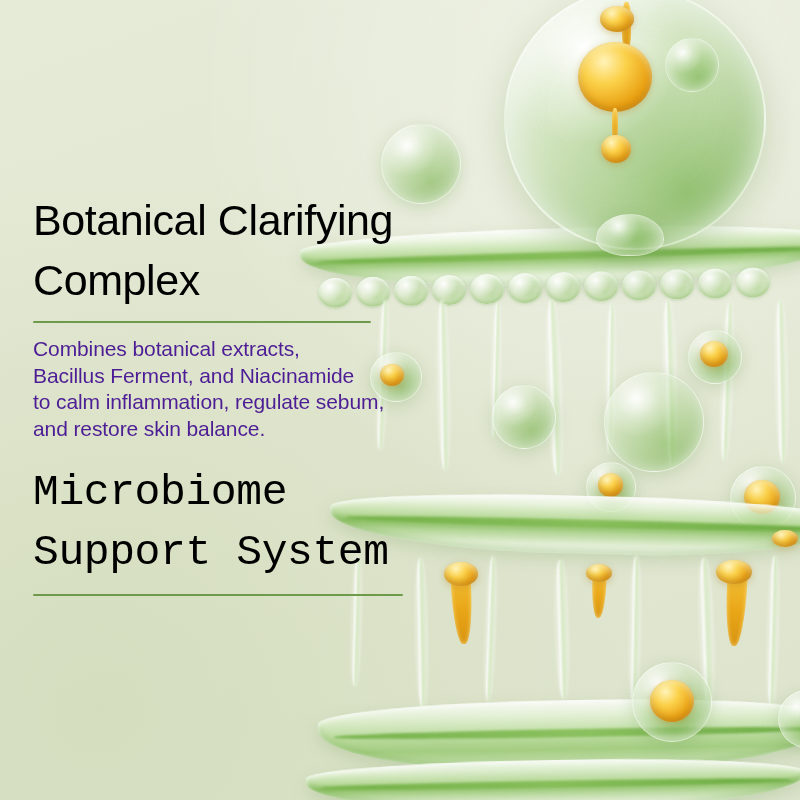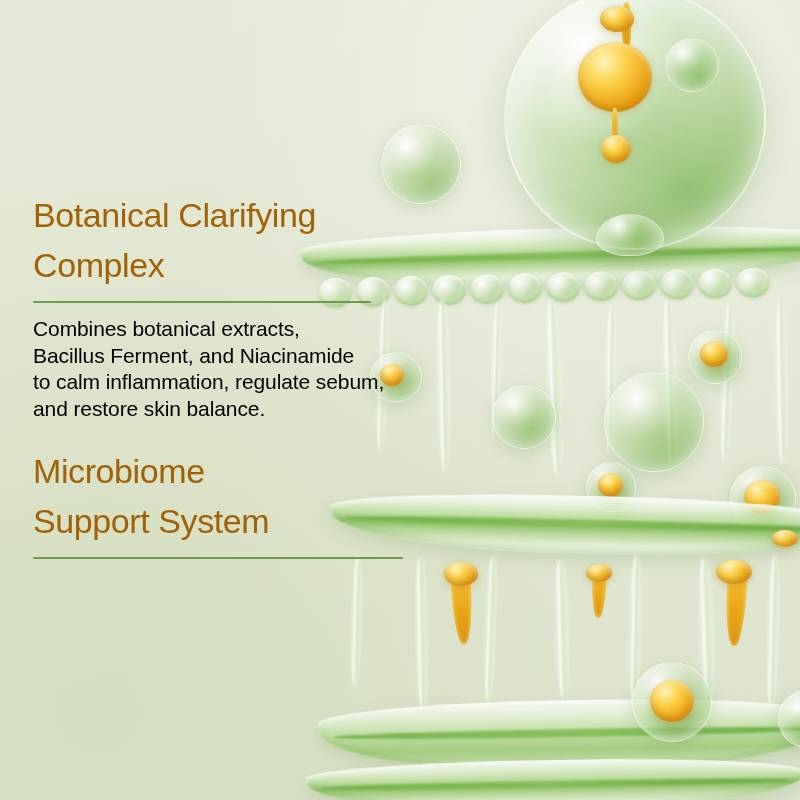--- a/index.html
+++ b/index.html
@@ -132,39 +132,39 @@
 
   
   .content {
     position: absolute;
     inset: 0;
   }
   .block { position: absolute; left: 33px; }
 
   .heading {
     margin: 0;
-    font-size: 34px;
-    line-height: 50px;
+    font-size: 43px;
+    line-height: 60px;
     font-weight: 400;
     letter-spacing: -0.4px;
-    color: #a16207;
+    color: #000000;
     white-space: pre-line;
   }
   .rule {
     height: 2px;
     background: #6f9a4c;
     margin-top: 11px;
     border-radius: 1px;
   }
   .body-text {
     margin: 13px 0 0 0;
     font-size: 21px;
     line-height: 26.5px;
     font-weight: 400;
-    color: #000000;
+    color: #4c1d95;
     white-space: pre-line;
     letter-spacing: -0.1px;
   }
 </style>
 </head>
 <body>
 
 <div id="poster">
 
   <div class="bg-wash"></div>
@@ -274,21 +274,21 @@
     <div class="block" style="top:190px; width:400px;">
       <h2 class="heading">Botanical Clarifying
 Complex</h2>
       <div class="rule" style="width:338px;"></div>
       <p class="body-text">Combines botanical extracts,
 Bacillus Ferment, and Niacinamide
 to calm inflammation, regulate sebum,
 and restore skin balance.</p>
     </div>
 
-    <div class="block" style="top:446px; width:400px;">
+    <div class="block" style="top:463px; width:400px;font-family:Liberation Mono, monospace;">
       <h2 class="heading">Microbiome
 Support System</h2>
       <div class="rule" style="width:370px;"></div>
     </div>
 
   </div>
 
 </div>
 
 </body></html>

